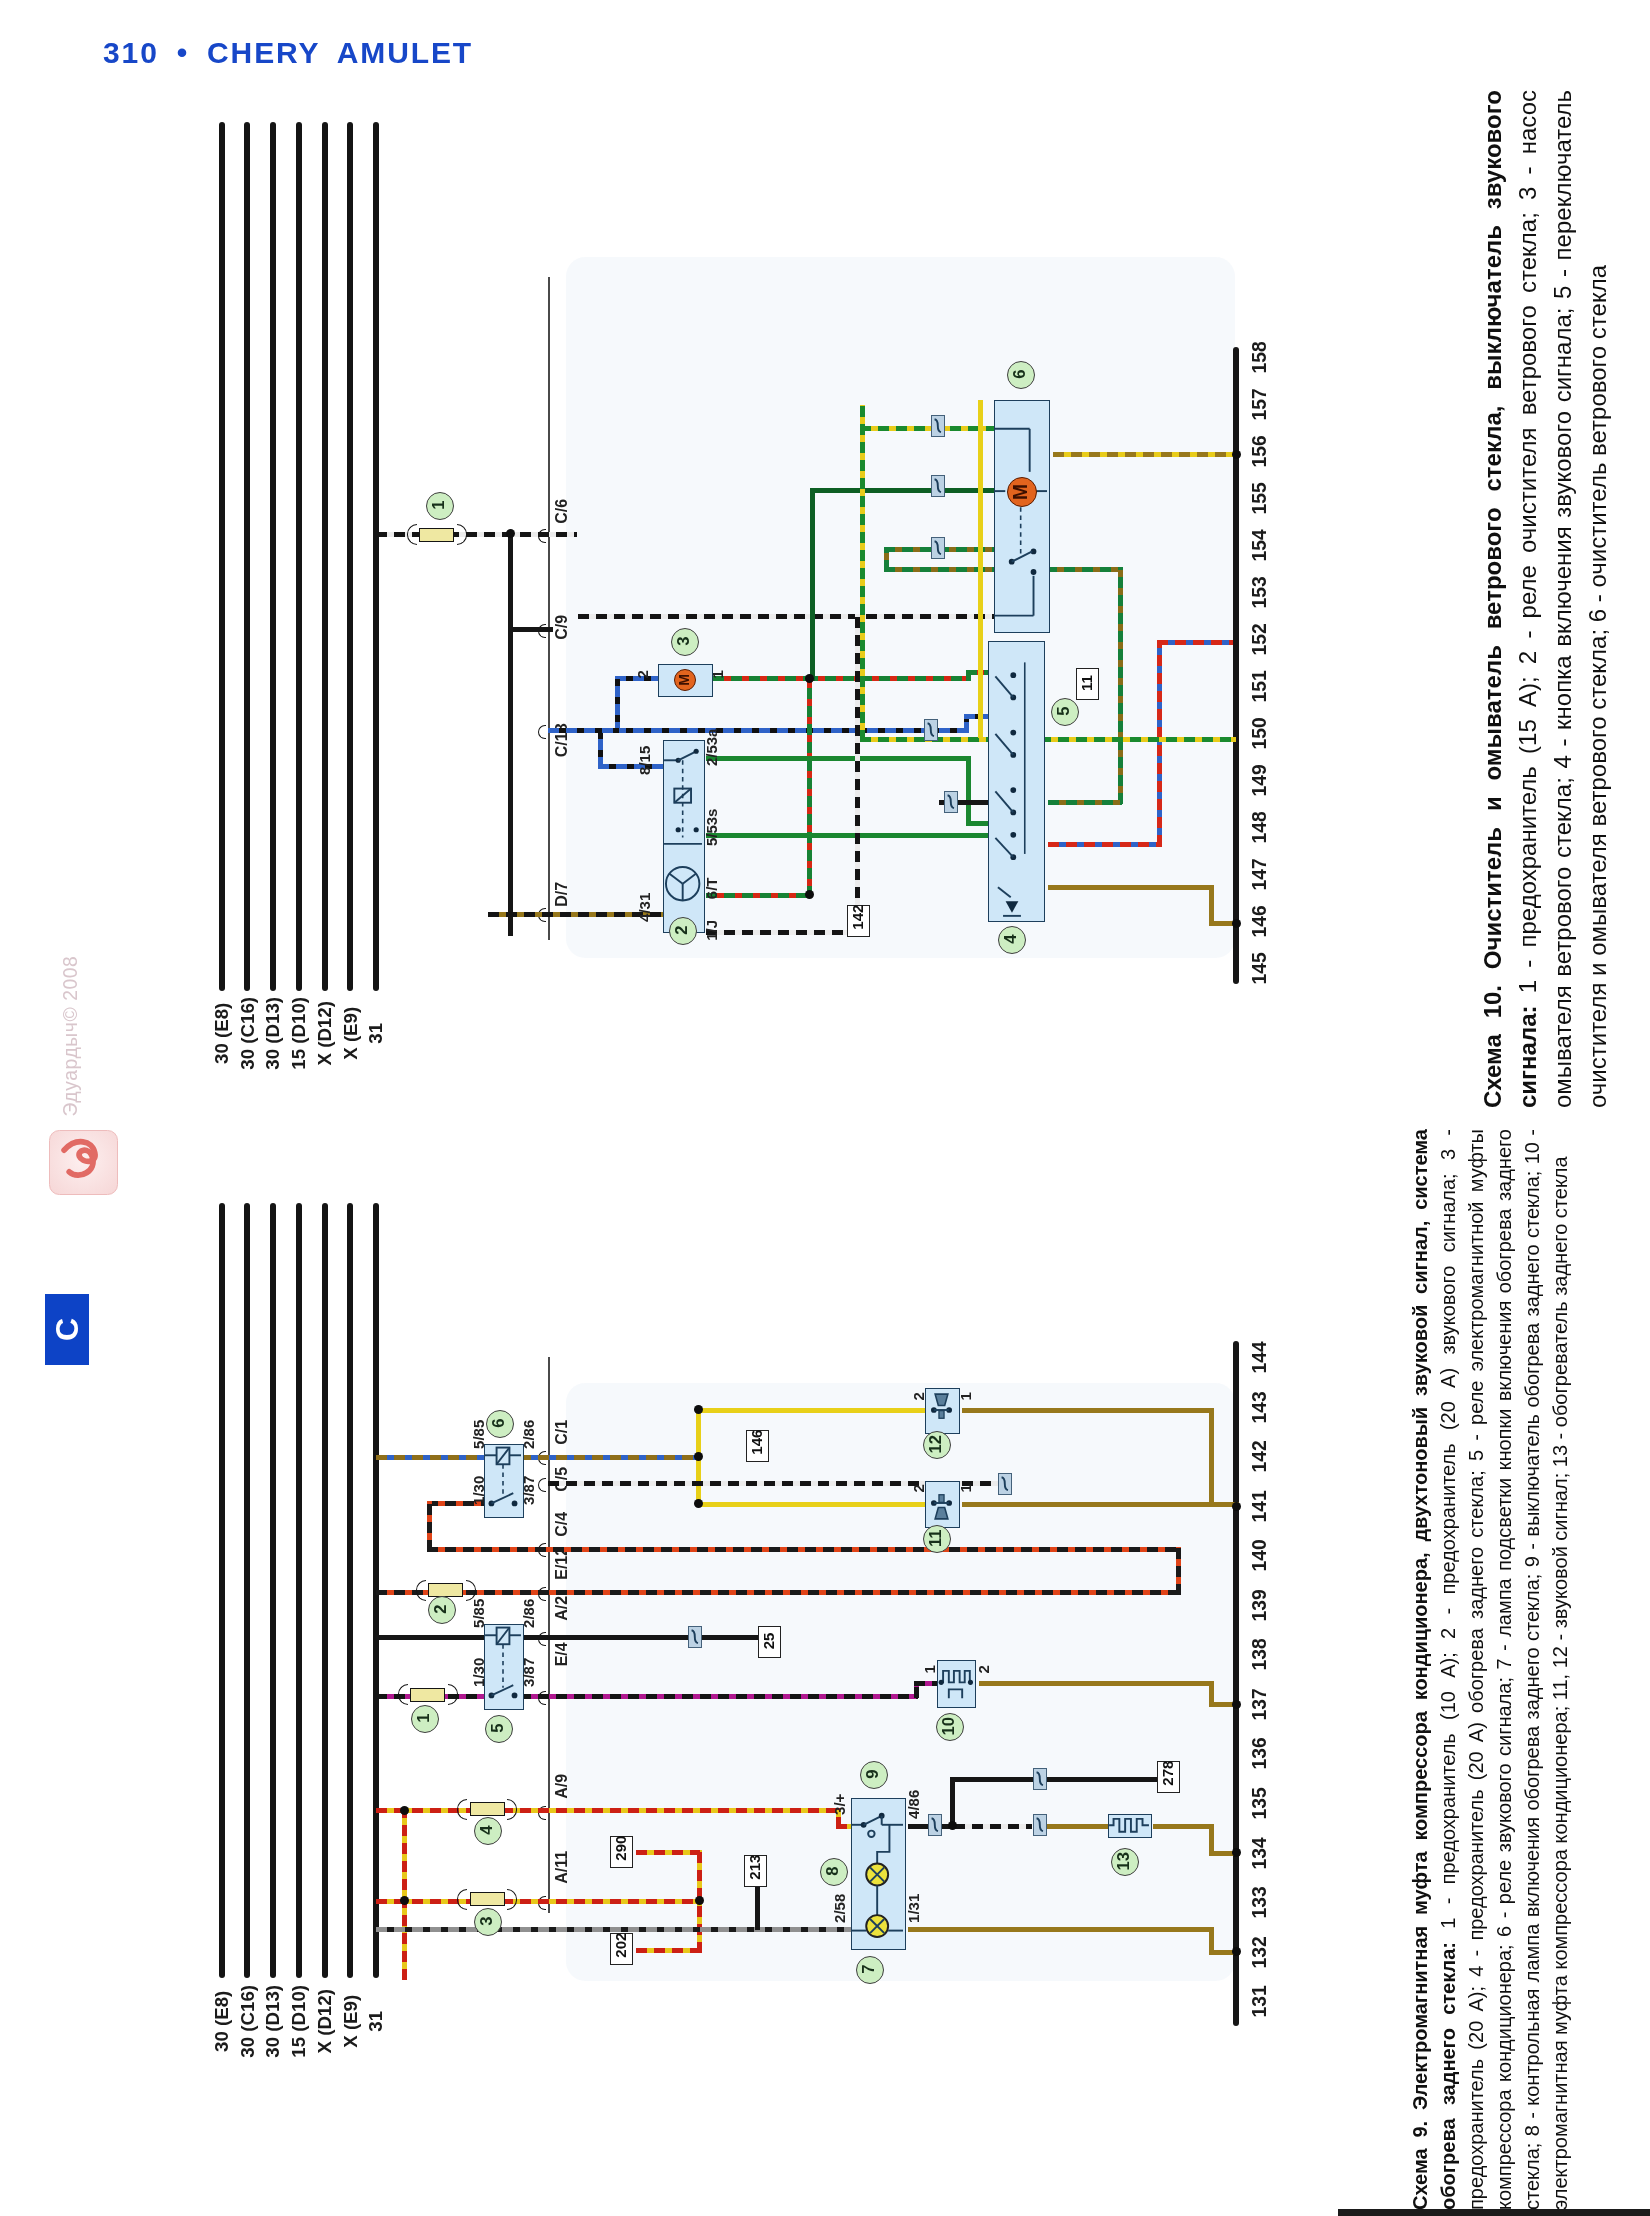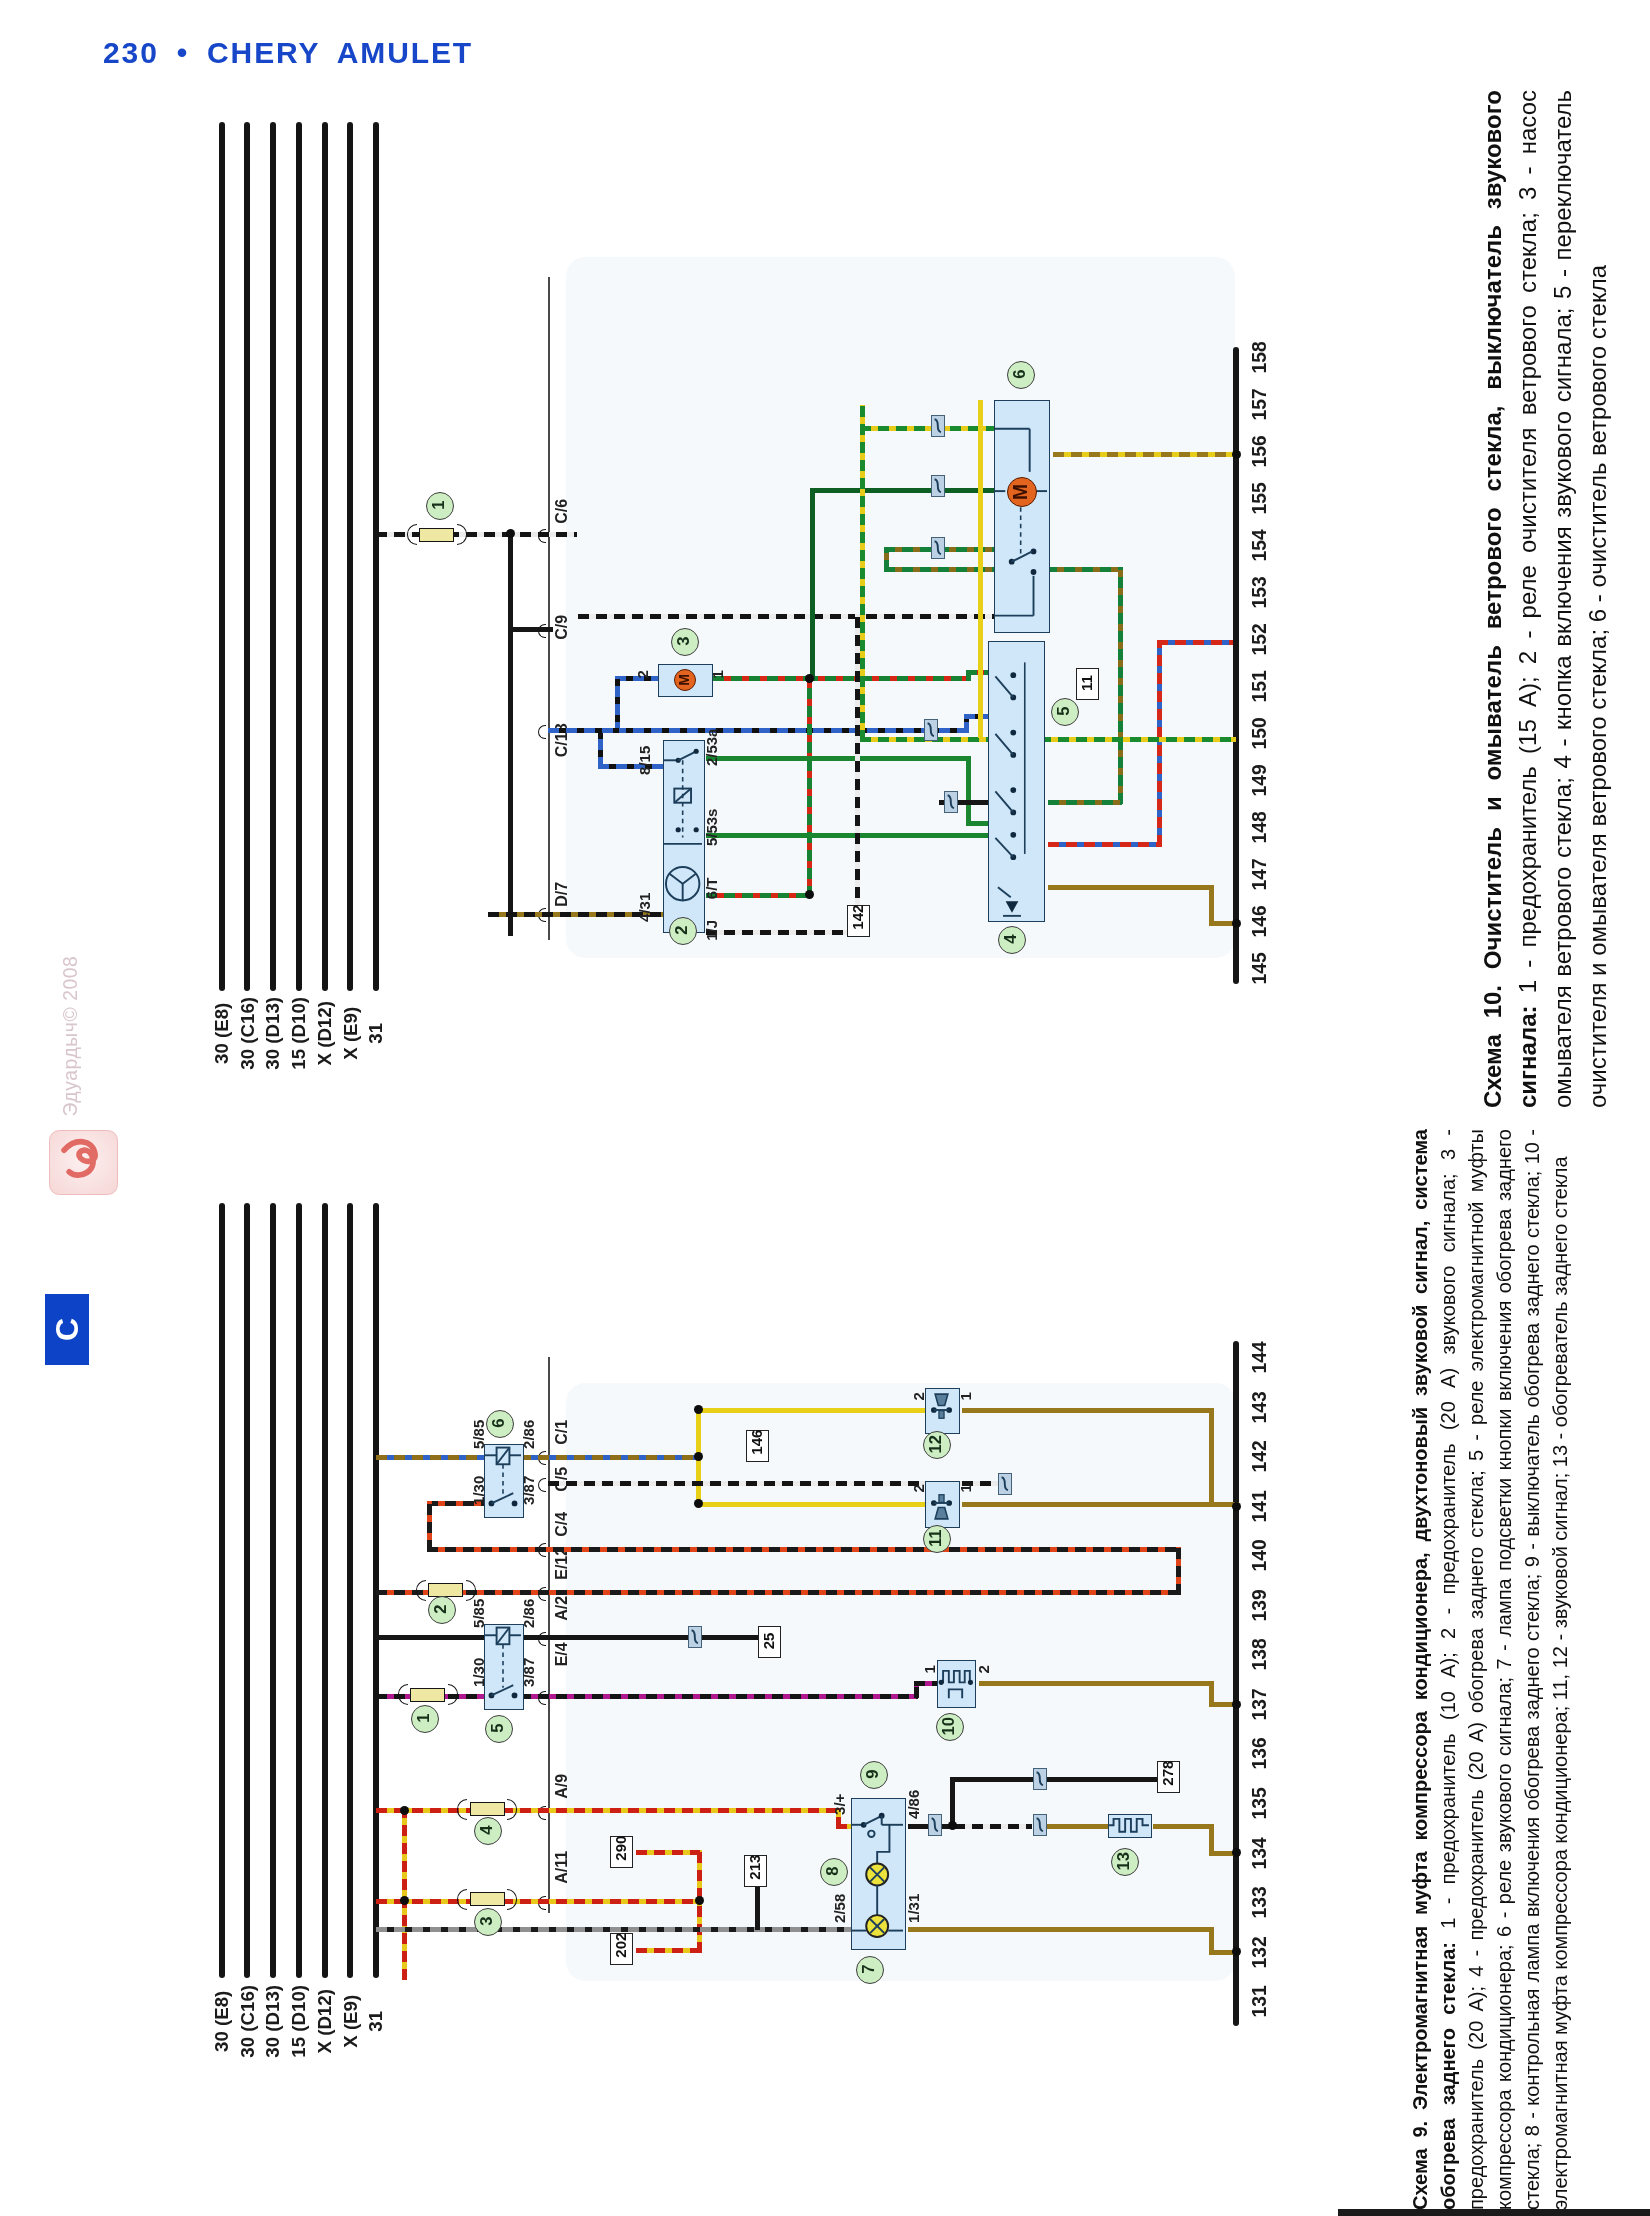--- a/index.html
+++ b/index.html
@@ -50,21 +50,21 @@
   .cap-inner{position:absolute;left:0;top:0;transform-origin:top left;color:#101010;text-align:justify;}
   .cap10{font-size:24px;line-height:35px;}
   .cap9{font-size:20px;line-height:28px;}
   .cap-inner b{font-weight:700;}
   #edge-strip{position:absolute;left:1338px;top:2209px;width:313px;height:7px;background:#1b1b1b;}
 </style>
 </head>
 <body>
 
 <div id="page">
-  <div id="header">230 • CHERY AMULET</div>
+  <div id="header">310 • CHERY AMULET</div>
 
   <div class="ghost" style="left:566px;top:257px;width:669px;height:701px;"></div>
   <div class="ghost" style="left:566px;top:1383px;width:669px;height:598px;"></div>
 
   <div id="watermark">Эдуардыч© 2008</div>
   <div id="logo">
     <svg width="64" height="60" viewBox="0 0 100 94">
       <path d="M22,30 C40,10 66,14 70,34 C74,52 50,50 46,40 C42,30 60,24 66,40 C74,62 46,78 30,64" fill="none" stroke="#d84038" stroke-width="9" stroke-linecap="round" opacity="0.75"></path>
     </svg>
   </div>

